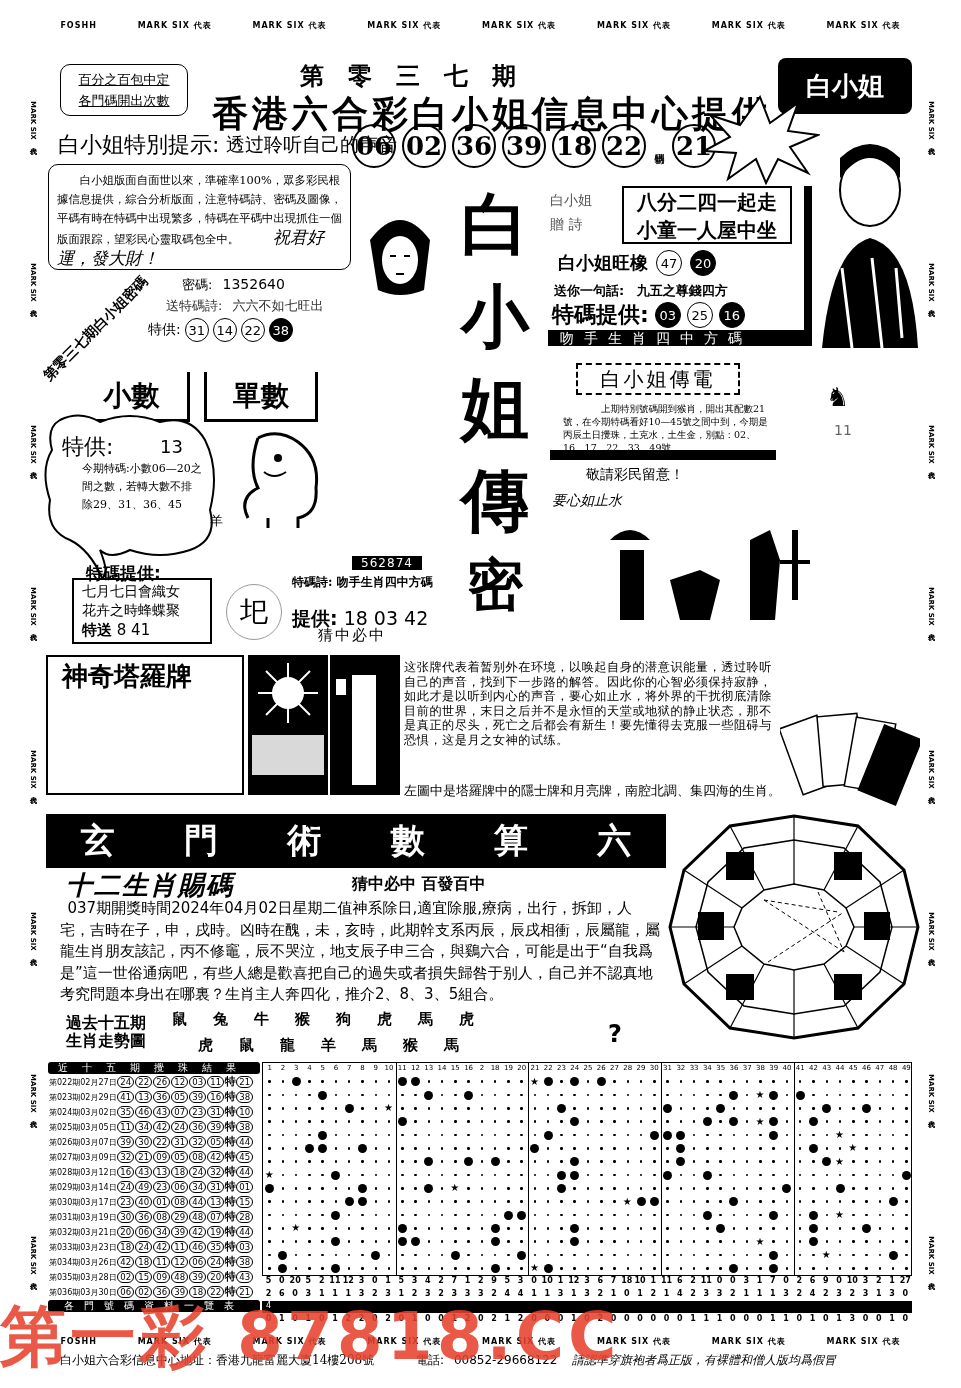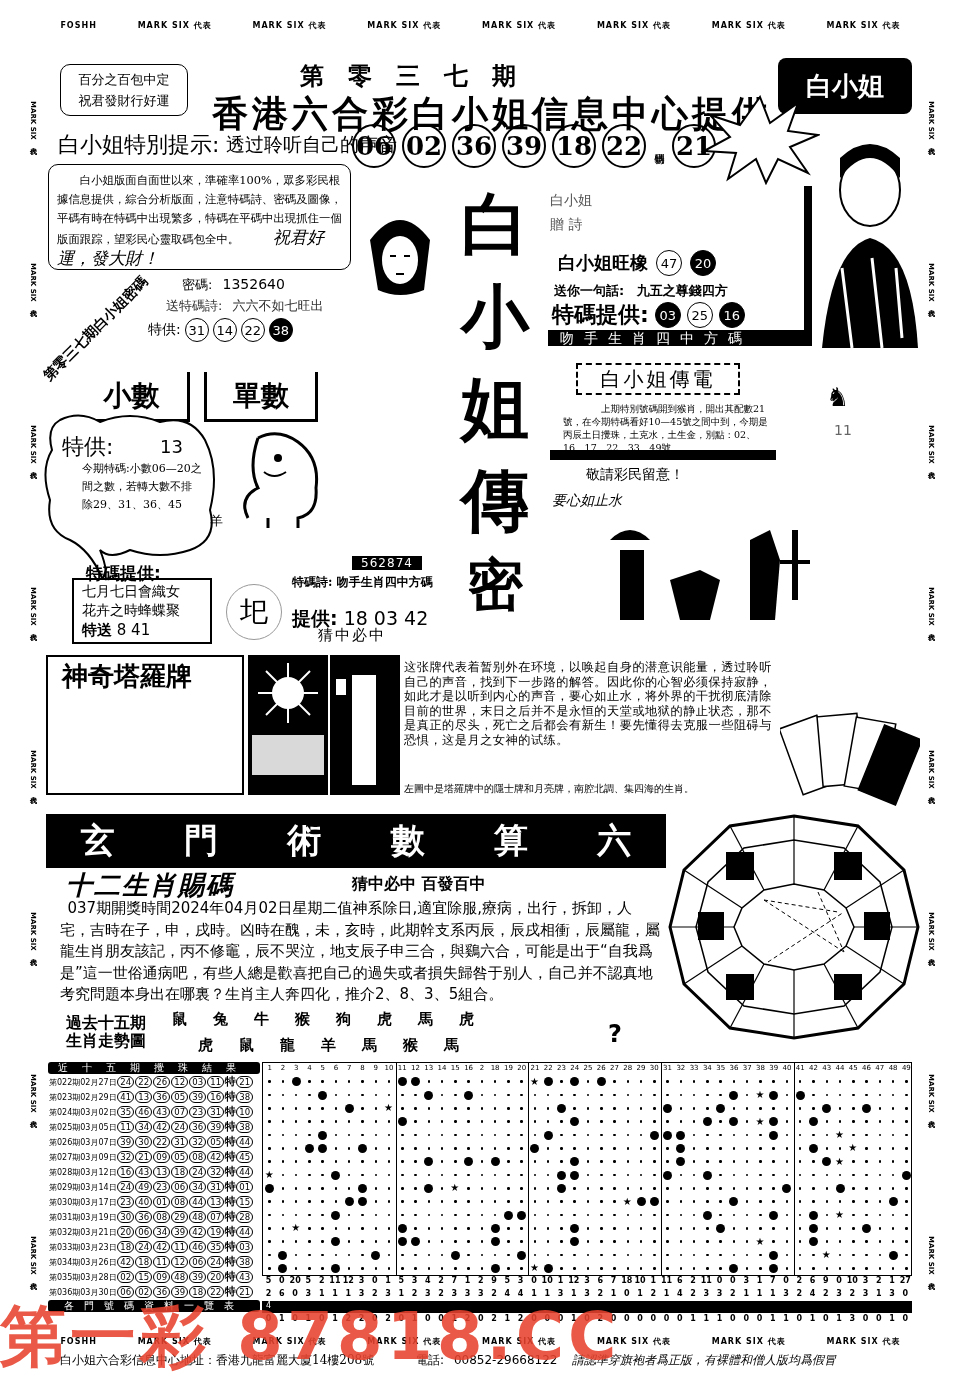--- a/index.html
+++ b/index.html
@@ -50,23 +50,23 @@
   <span>MARK SIX 代表</span>
   <span>MARK SIX 代表</span>
   <span>MARK SIX 代表</span>
   <span>MARK SIX 代表</span>
   <span>MARK SIX 代表</span>
   <span>MARK SIX 代表</span>
   <span>MARK SIX 代表</span>
   <span>MARK SIX 代表</span>
 </div>
 
-<div class="abs rounded-box" style="left:60px;top:64px;width:128px;height:52px;padding:4px 6px;font-size:13px;line-height:21px;text-align:center;">
+<div class="abs rounded-box" style="left:60px;top:64px;width:128px;height:52px;padding:4px 6px;font-size:13px;line-height:21px;text-align:center;text-decoration:underline;">
   <div>百分之百包中定</div>
-  <div>祝君發財行好運</div>
+  <div>各門碼開出次數</div>
 </div>
 <div class="abs bigtitle" style="left:300px;top:60px;font-size:24px;letter-spacing:24px;">第零三七期</div>
 <div class="abs bigtitle" style="left:212px;top:90px;font-size:36px;letter-spacing:4px;white-space:nowrap;">香港六合彩白小姐信息中心提供</div>
 <div class="abs" style="left:778px;top:58px;width:134px;height:56px;background:#000;border-radius:8px;color:#fff;font-size:26px;font-weight:bold;display:flex;align-items:center;justify-content:center;">白小姐</div>
 
 <div class="abs" style="left:58px;top:130px;font-size:22px;white-space:nowrap;">白小姐特別提示:</div>
 <div class="abs" style="left:226px;top:132px;font-size:19px;white-space:nowrap;">透过聆听自己的声音</div>
 <div class="abs" style="left:352px;top:124px;display:flex;gap:6px;align-items:center;">
   <span class="ball big">06</span>
   <span class="ball big">02</span>
@@ -126,20 +126,24 @@
   <div class="bigtitle" style="font-size:68px;text-align:center;height:92px;">小</div>
   <div class="bigtitle" style="font-size:68px;text-align:center;height:92px;">姐</div>
   <div class="bigtitle" style="font-size:68px;text-align:center;height:92px;">傳</div>
   <div class="bigtitle" style="font-size:56px;text-align:center;height:70px;">密</div>
 </div>
 
 <div class="abs" style="left:548px;top:186px;width:264px;height:158px;border-right:8px solid #000;">
   <div class="abs" style="left:2px;top:2px;font-size:14px;line-height:24px;color:#555;">
     <div>白小姐</div>
     <div>贈 詩</div>
+  </div>
+  <div class="abs" style="left:74px;top:0;width:170px;height:58px;border:2px solid #000;font-size:20px;font-weight:bold;line-height:28px;text-align:center;background:#fff;">
+    <div>八分二四一起走</div>
+    <div>小童一人屋中坐</div>
   </div>
   <div class="abs" style="left:10px;top:64px;display:flex;gap:8px;align-items:center;font-size:18px;font-weight:bold;">
     <span class="serif">白小姐旺橡</span>
     <span class="ball sm" style="width:26px;height:26px;">47</span>
     <span class="ball sm inv" style="width:26px;height:26px;">20</span>
   </div>
   <div class="abs" style="left:6px;top:96px;font-size:13px;white-space:nowrap;font-weight:bold;">
     <span>送你一句話:</span>
     <span style="margin-left:8px;">九五之尊錢四方</span>
   </div>
@@ -220,21 +224,21 @@
       <rect x="4" y="80" width="72" height="40" fill="#fff" opacity="0.85"></rect>
     </svg>
 </div>
 <div class="abs" style="left:330px;top:655px;width:70px;height:140px;background:#000;">
   <svg width="70" height="140">
       <rect x="22" y="20" width="24" height="110" fill="#fff"></rect>
       <rect x="6" y="24" width="10" height="16" fill="#fff"></rect>
     </svg>
 </div>
 <div class="abs serif" style="left:404px;top:660px;width:370px;font-size:12.2px;line-height:14.6px;text-indent:0;letter-spacing:0.5px;">这张牌代表着暂别外在环境，以唤起自身的潜意识能量，透过聆听自己的声音，找到下一步路的解答。因此你的心智必须保持寂静，如此才是以听到内心的声音，要心如止水，将外界的干扰彻底清除目前的世界，末日之后并不是永恒的天堂或地狱的静止状态，那不是真正的尽头，死亡之后都会有新生！要先懂得去克服一些阻碍与恐惧，这是月之女神的试练。</div>
-<div class="abs" style="left:404px;top:782px;font-size:10px;white-space:nowrap;">左圖中是塔羅牌中的隱士牌和月亮牌，南腔北調、集四海的生肖。</div>
+<div class="abs" style="left:404px;top:782px;font-size:13px;white-space:nowrap;">左圖中是塔羅牌中的隱士牌和月亮牌，南腔北調、集四海的生肖。</div>
 <svg class="abs" style="left:780px;top:700px;" width="140" height="110">
   <g fill="#fff" stroke="#000" stroke-width="1.5">
     <rect x="10" y="20" width="40" height="70" transform="rotate(-20 30 55)"></rect>
     <rect x="40" y="15" width="40" height="70" transform="rotate(-5 60 50)"></rect>
     <rect x="70" y="20" width="40" height="70" transform="rotate(10 90 55)"></rect>
     <rect x="90" y="30" width="40" height="70" transform="rotate(22 110 65)" fill="#000"></rect>
   </g>
 </svg>
 
 <div class="abs blackbar" style="left:46px;top:814px;width:620px;height:54px;display:flex;justify-content:space-around;align-items:center;font-size:34px;font-weight:900;">

